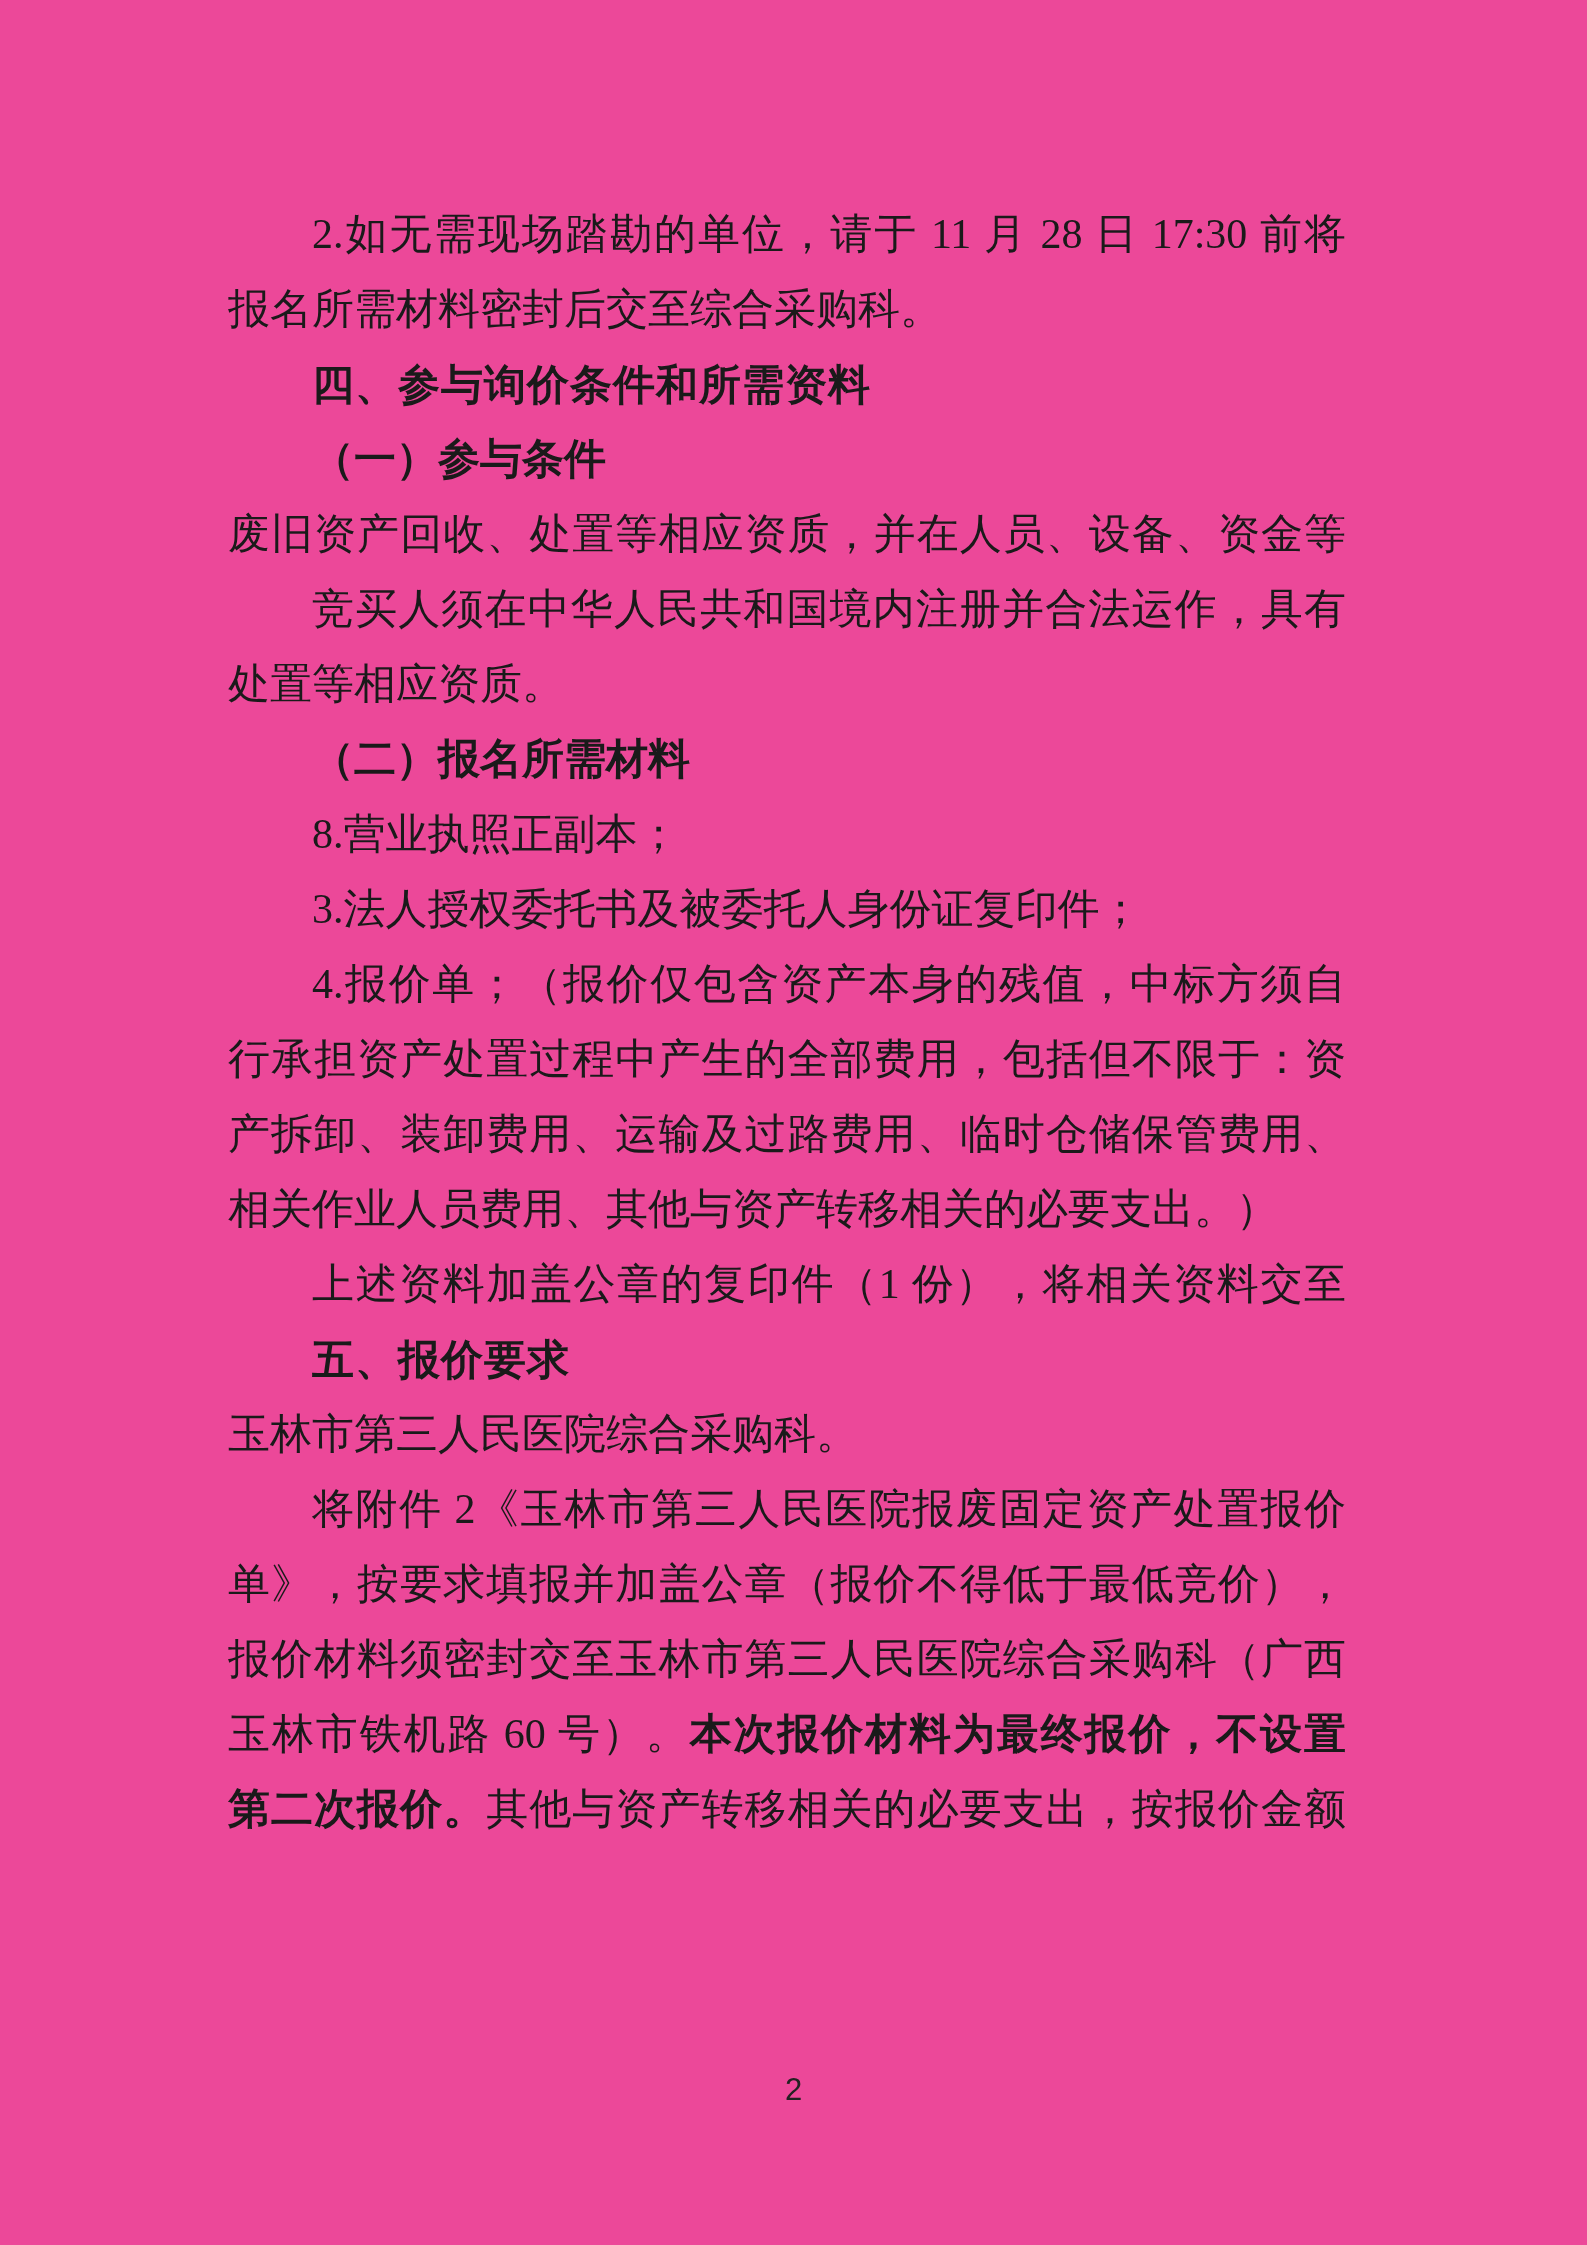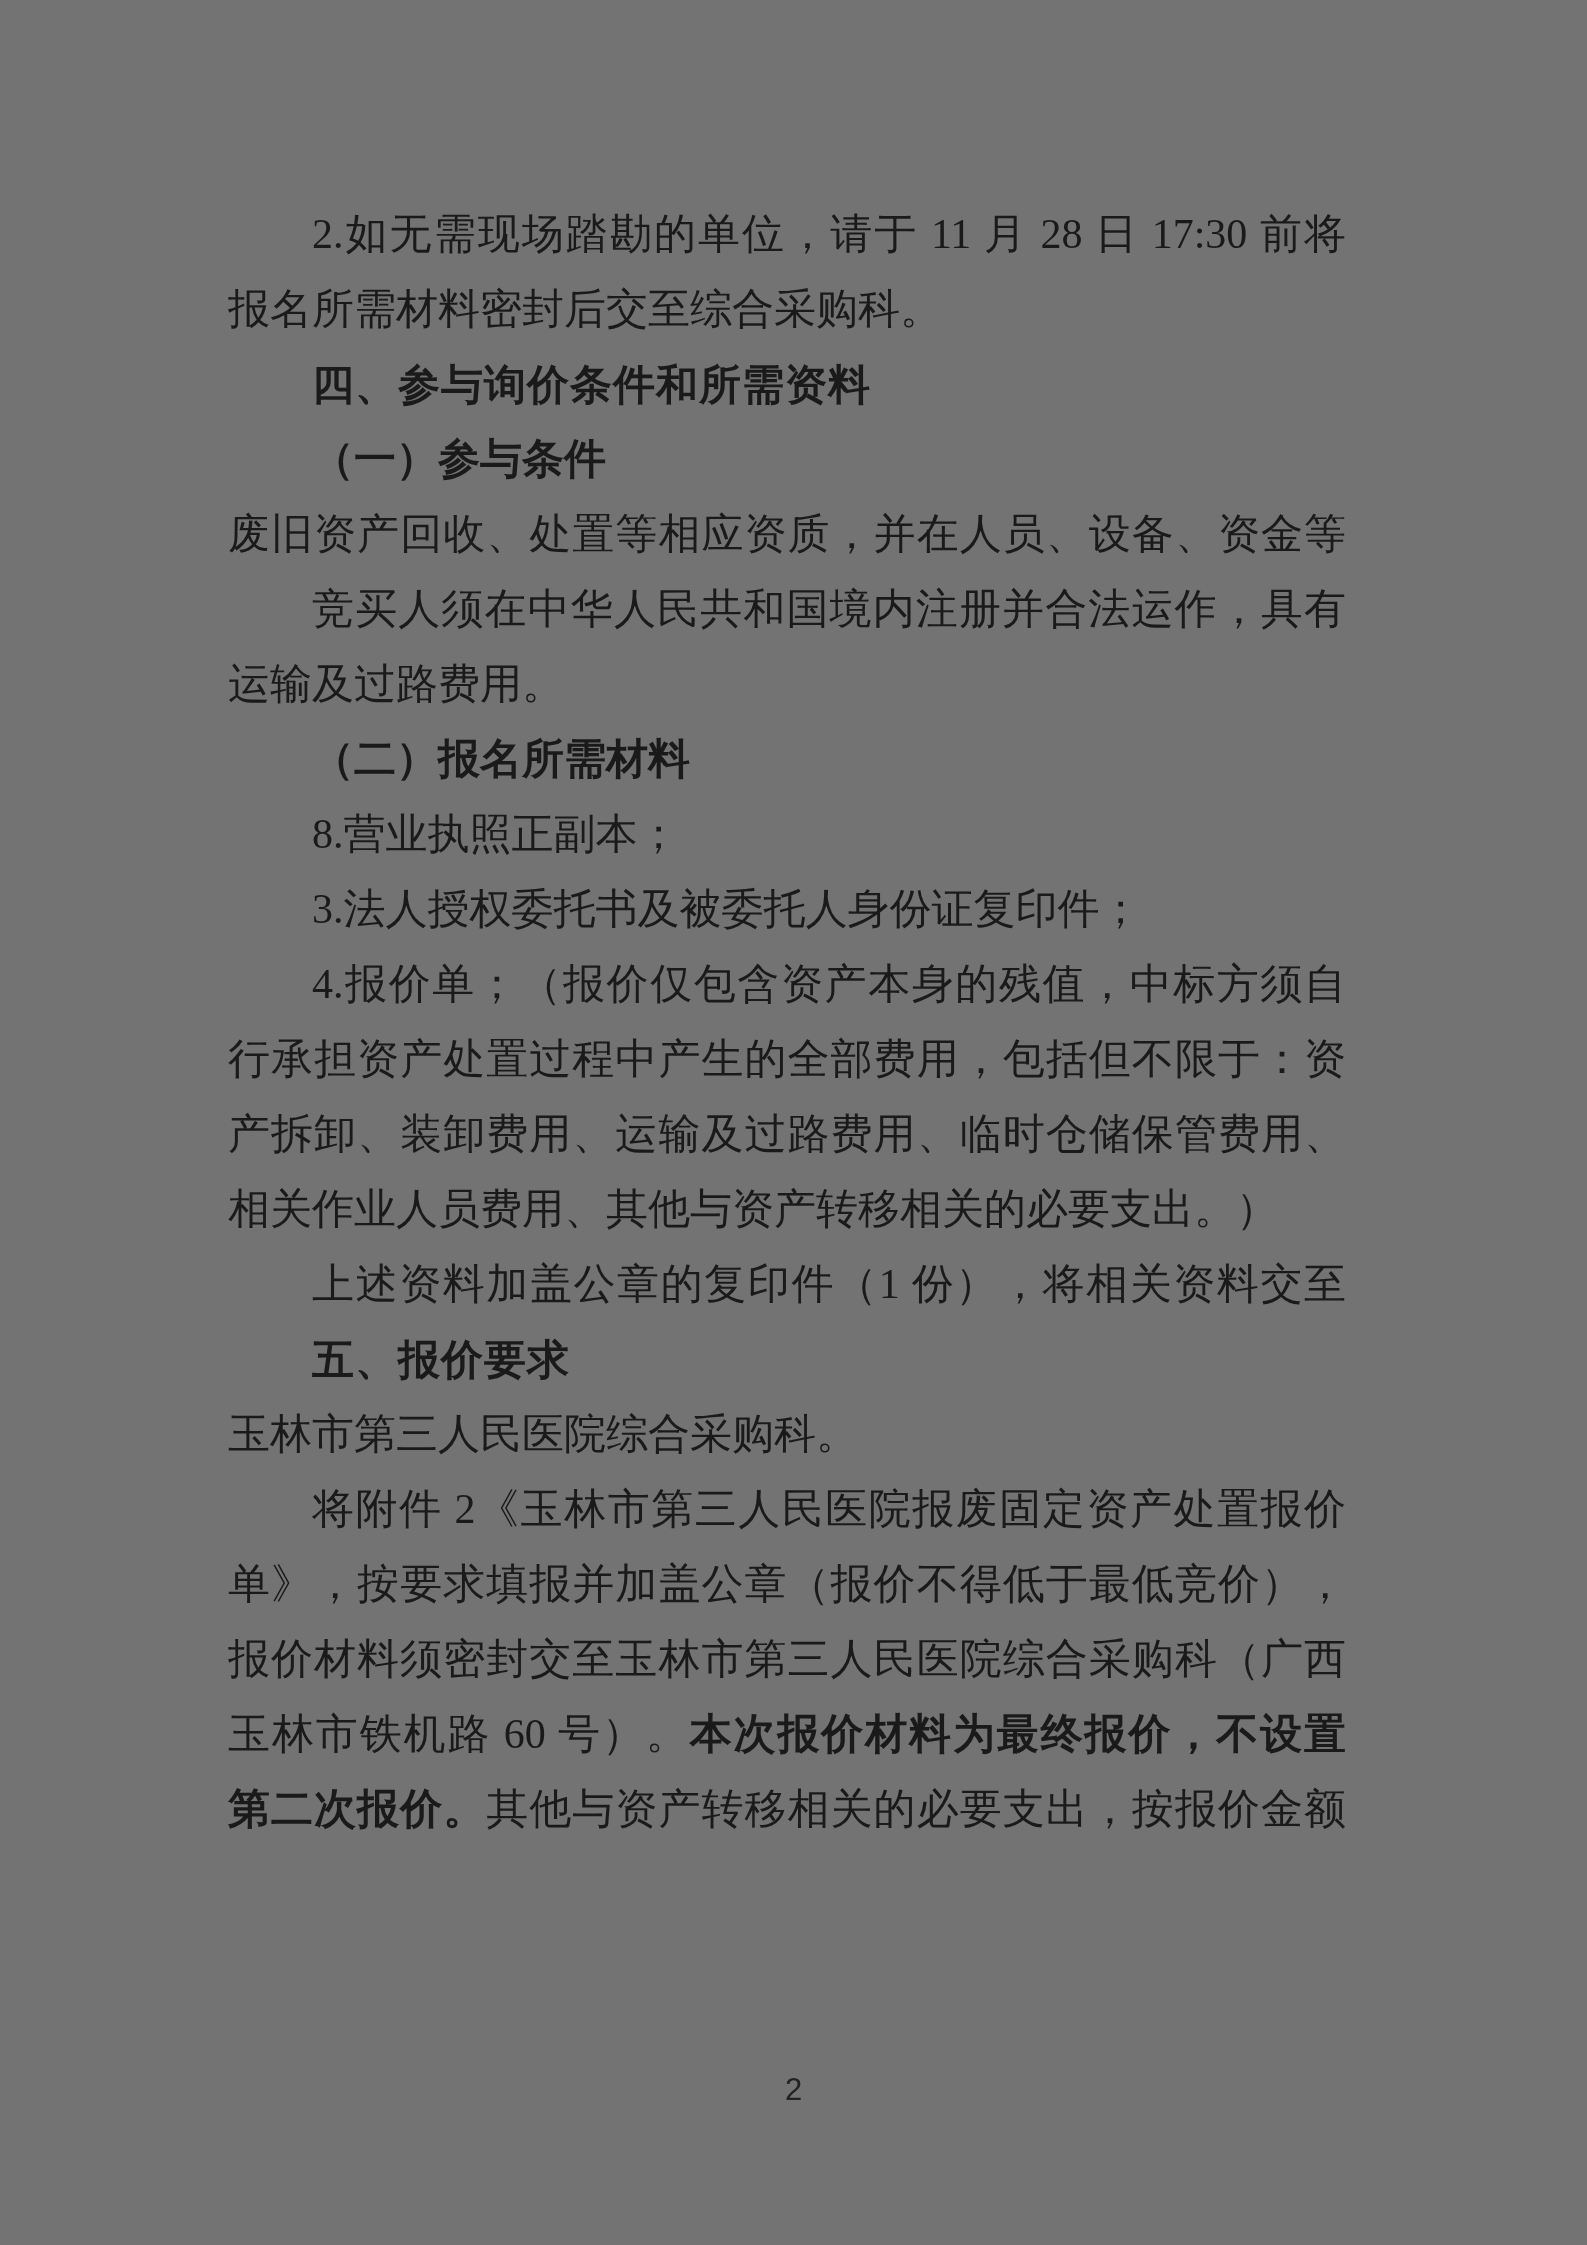--- a/index.html
+++ b/index.html
@@ -59,29 +59,29 @@
     top: 2072px;
     width: 100%;
     text-align: center;
     font-size: 31px;
     font-family: "Liberation Sans", sans-serif;
   }
 </style>
 </head>
 <body>
 
-<div class="page" style="color: rgb(26, 26, 26); background: #737373;">
+<div class="page" style="color: rgb(26, 26, 26); background: #ec4899;">
   <div class="text-block" id="lines-container">
       <div class="line indent justify"><span class="seg-body">2.如无需现场踏勘的单位，请于 11 月 28 日 17:30 前将</span></div>
       <div class="line"><span class="seg-body">报名所需材料密封后交至综合采购科。</span></div>
       <div class="line indent"><span class="seg-heading">四、参与询价条件和所需资料</span></div>
       <div class="line indent"><span class="seg-subheading">（一）参与条件</span></div>
       <div class="line justify"><span class="seg-body">废旧资产回收、处置等相应资质，并在人员、设备、资金等</span></div>
       <div class="line indent justify"><span class="seg-body">竞买人须在中华人民共和国境内注册并合法运作，具有</span></div>
-      <div class="line"><span class="seg-body">运输及过路费用。</span></div>
+      <div class="line"><span class="seg-body">处置等相应资质。</span></div>
       <div class="line indent"><span class="seg-subheading">（二）报名所需材料</span></div>
       <div class="line indent"><span class="seg-body">8.营业执照正副本；</span></div>
       <div class="line indent"><span class="seg-body">3.法人授权委托书及被委托人身份证复印件；</span></div>
       <div class="line indent justify"><span class="seg-body">4.报价单；（报价仅包含资产本身的残值，中标方须自</span></div>
       <div class="line justify"><span class="seg-body">行承担资产处置过程中产生的全部费用，包括但不限于：资</span></div>
       <div class="line justify"><span class="seg-body">产拆卸、装卸费用、运输及过路费用、临时仓储保管费用、</span></div>
       <div class="line"><span class="seg-body">相关作业人员费用、其他与资产转移相关的必要支出。）</span></div>
       <div class="line indent justify"><span class="seg-body">上述资料加盖公章的复印件（1 份），将相关资料交至</span></div>
       <div class="line indent"><span class="seg-heading">五、报价要求</span></div>
       <div class="line"><span class="seg-body">玉林市第三人民医院综合采购科。</span></div>

